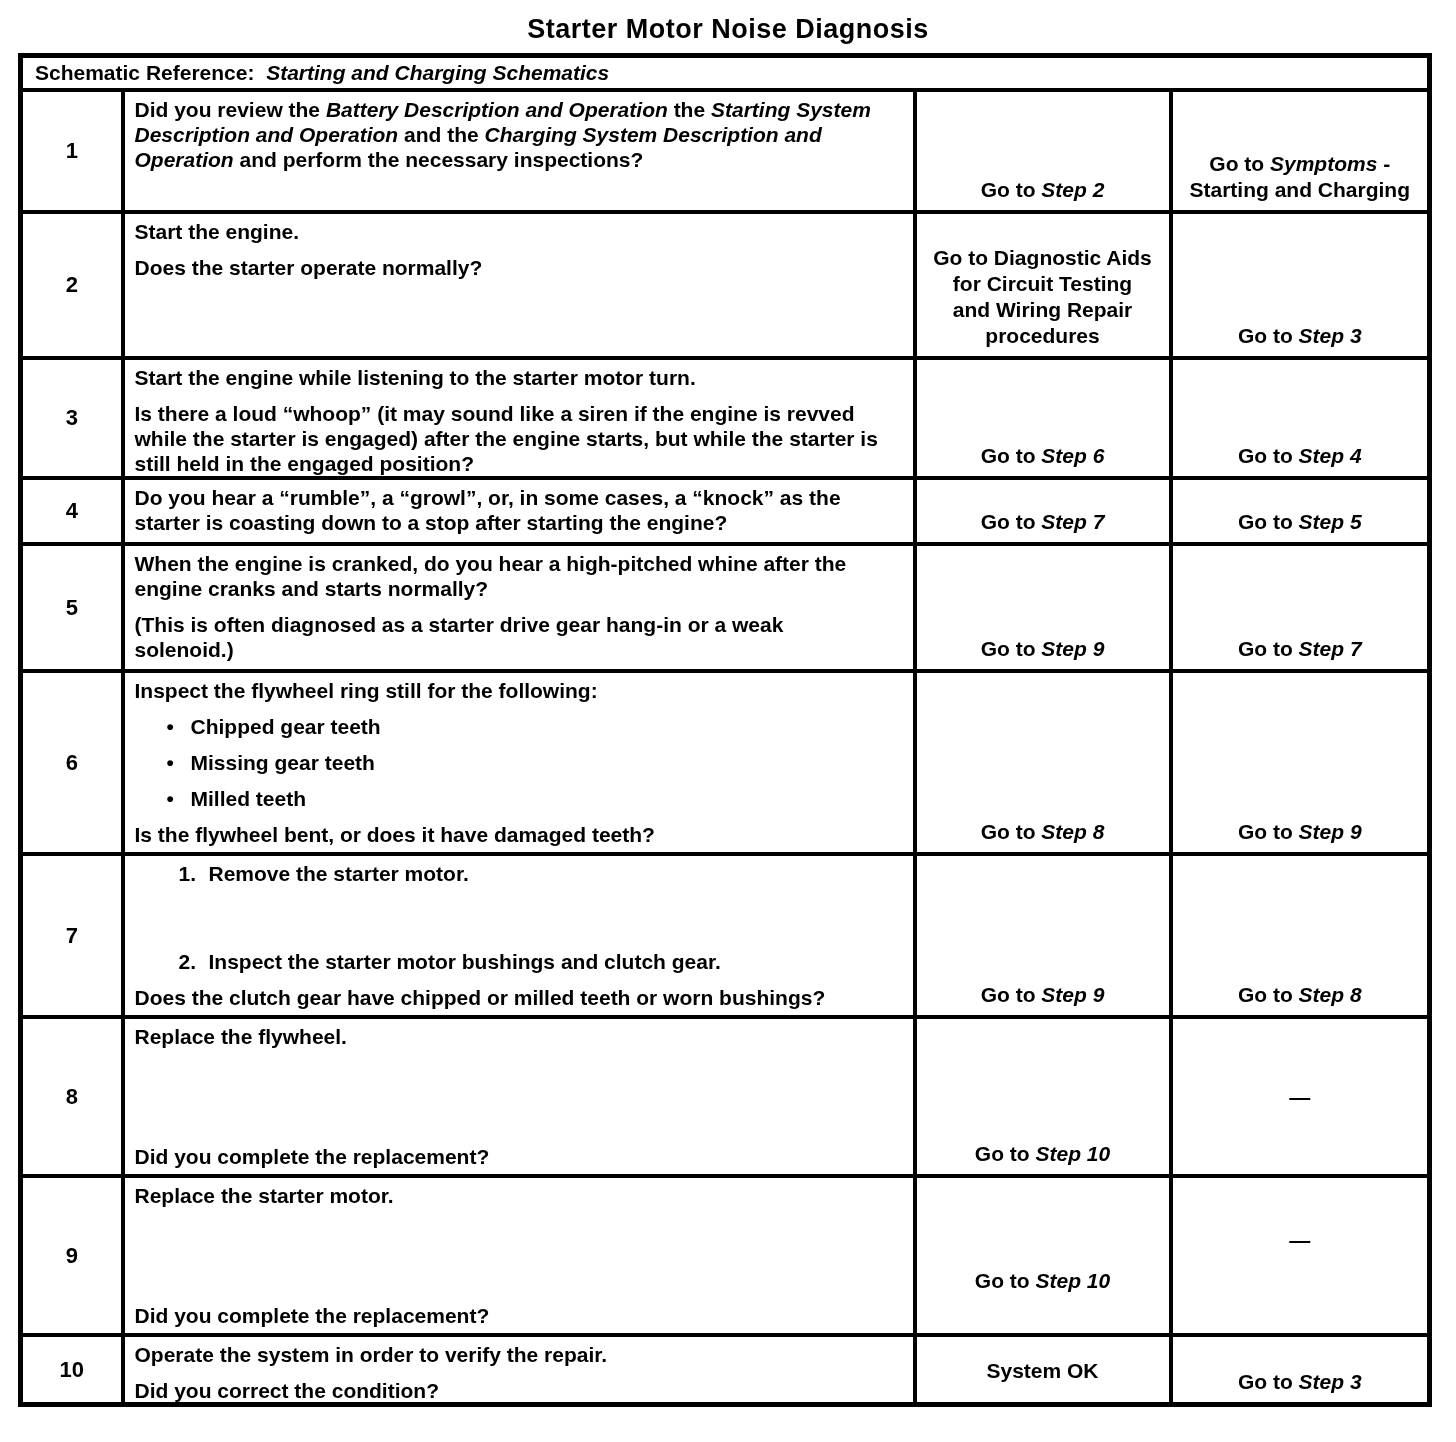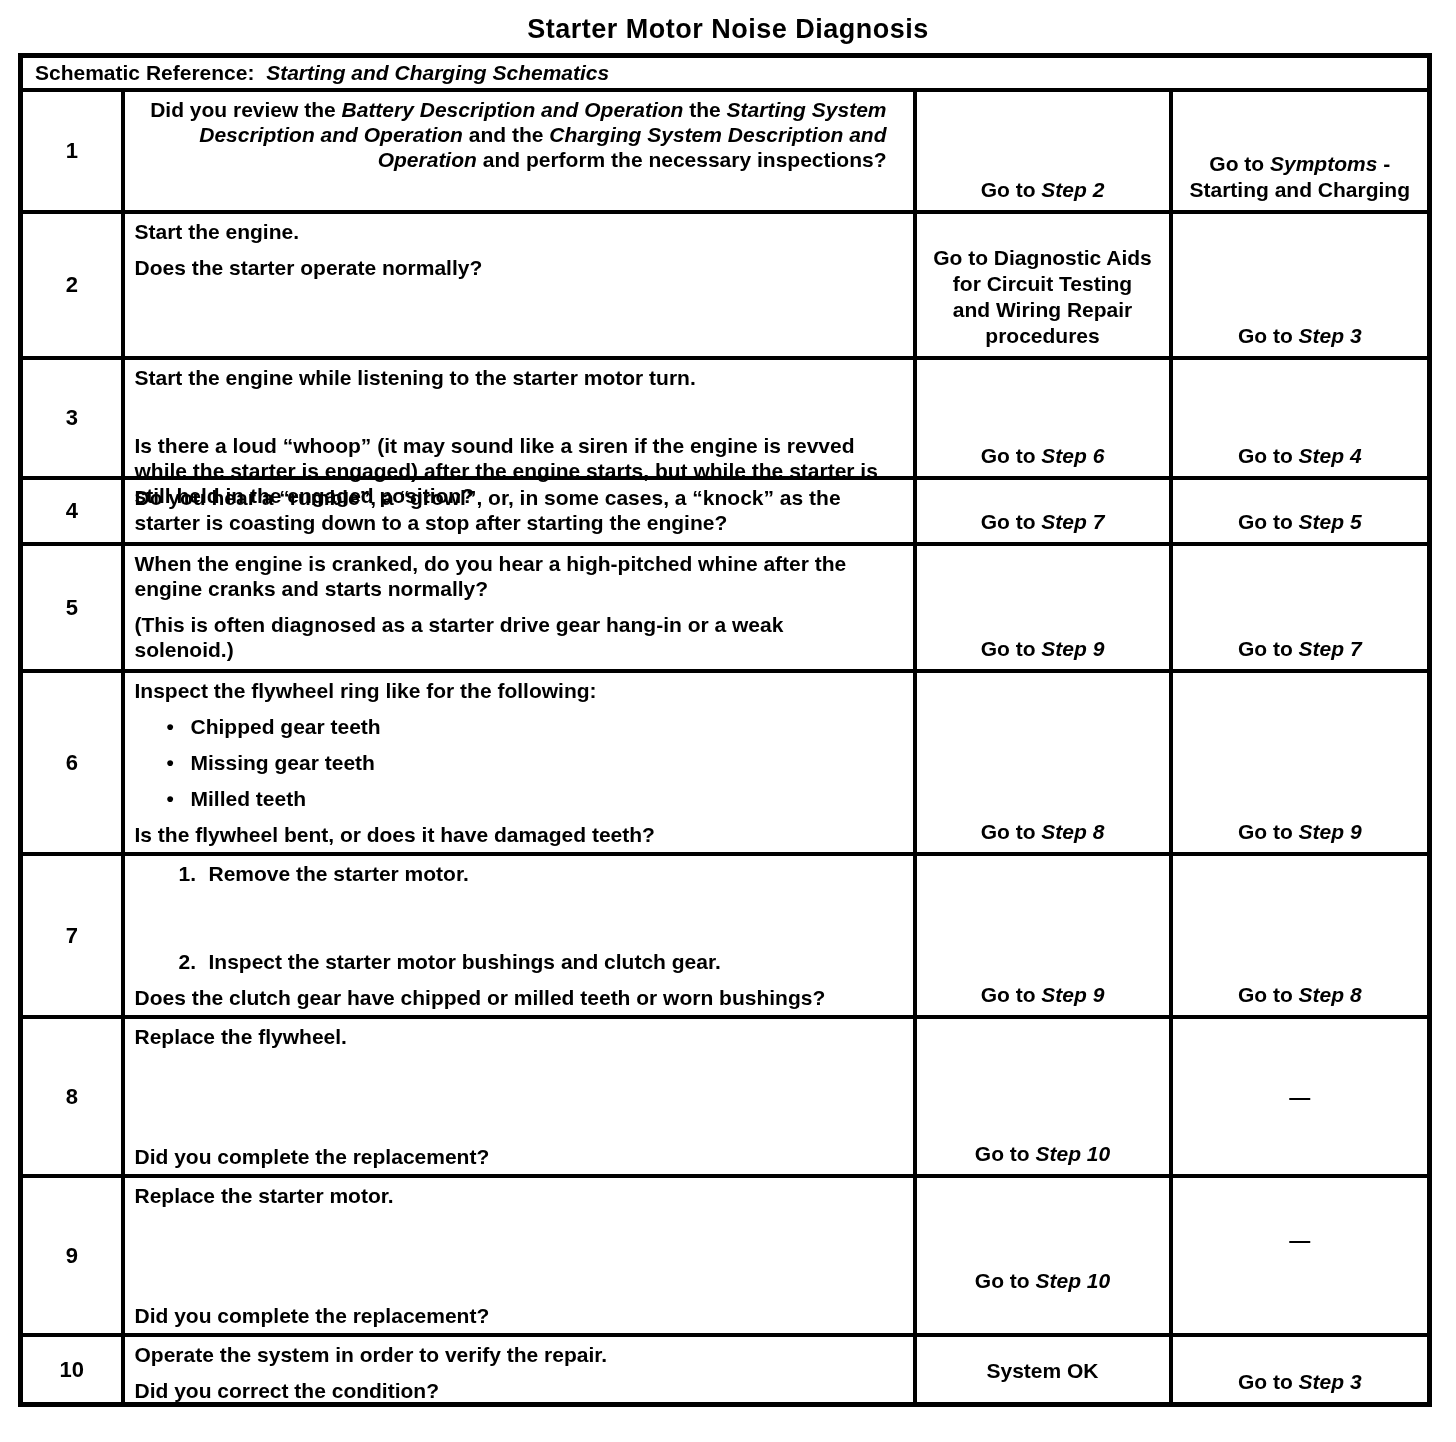--- a/index.html
+++ b/index.html
@@ -57,21 +57,21 @@
           <span>Schematic Reference:</span>
           <span>&nbsp;</span><i>Starting and Charging Schematics</i>
         </div>
       </td>
     </tr>
   </thead>
   <tbody>
       <tr style="height: 119px;">
         <td class="step-cell">1</td>
         <td class="action-cell">
-          <div class="action-inner" style="height: 108px; text-align: right;">
+          <div class="action-inner" style="height: 108px;">
             <div class="block p"><span><span>Did you review the </span><i>Battery Description and Operation</i><span> the </span><i>Starting System Description and Operation</i><span> and the </span><i>Charging System Description and Operation</i><span> and perform the necessary inspections?</span></span></div>
           </div>
         </td>
         <td class="goto-cell">
           <div class="goto-inner v-bottom" style="height: 118px;">
             <span class="goto-text"><span>Go to </span><i>Step 2</i></span>
           </div>
         </td>
         <td class="goto-cell">
           <div class="goto-inner v-bottom" style="height: 118px;">
@@ -94,21 +94,21 @@
         </td>
         <td class="goto-cell">
           <div class="goto-inner v-bottom" style="height: 142px;">
             <span class="goto-text"><span>Go to </span><i>Step 3</i></span>
           </div>
         </td>
       </tr>
       <tr style="height: 117px;">
         <td class="step-cell">3</td>
         <td class="action-cell">
-          <div class="action-inner" style="height: 116px; gap: 32px;">
+          <div class="action-inner" style="height: 116px;">
             <div class="block p"><span><span>Start the engine while listening to the starter motor turn.</span></span></div>
             <div class="block p"><span><span>Is there a loud “whoop” (it may sound like a siren if the engine is revved while the starter is engaged) after the engine starts, but while the starter is still held in the engaged position?</span></span></div>
           </div>
         </td>
         <td class="goto-cell">
           <div class="goto-inner v-bottom" style="height: 116px;">
             <span class="goto-text"><span>Go to </span><i>Step 6</i></span>
           </div>
         </td>
         <td class="goto-cell">
@@ -151,21 +151,21 @@
         <td class="goto-cell">
           <div class="goto-inner v-bottom" style="height: 123px;">
             <span class="goto-text"><span>Go to </span><i>Step 7</i></span>
           </div>
         </td>
       </tr>
       <tr style="height: 180px;">
         <td class="step-cell">6</td>
         <td class="action-cell">
           <div class="action-inner" style="height: 179px;">
-            <div class="block p"><span><span>Inspect the flywheel ring like for the following:</span></span></div>
+            <div class="block p"><span><span>Inspect the flywheel ring still for the following:</span></span></div>
             <div class="block bullet"><span class="dot">•</span><span><span>Chipped gear teeth</span></span></div>
             <div class="block bullet"><span class="dot">•</span><span><span>Missing gear teeth</span></span></div>
             <div class="block bullet"><span class="dot">•</span><span><span>Milled teeth</span></span></div>
             <div class="block p"><span><span>Is the flywheel bent, or does it have damaged teeth?</span></span></div>
           </div>
         </td>
         <td class="goto-cell">
           <div class="goto-inner v-bottom" style="height: 179px;">
             <span class="goto-text"><span>Go to </span><i>Step 8</i></span>
           </div>

